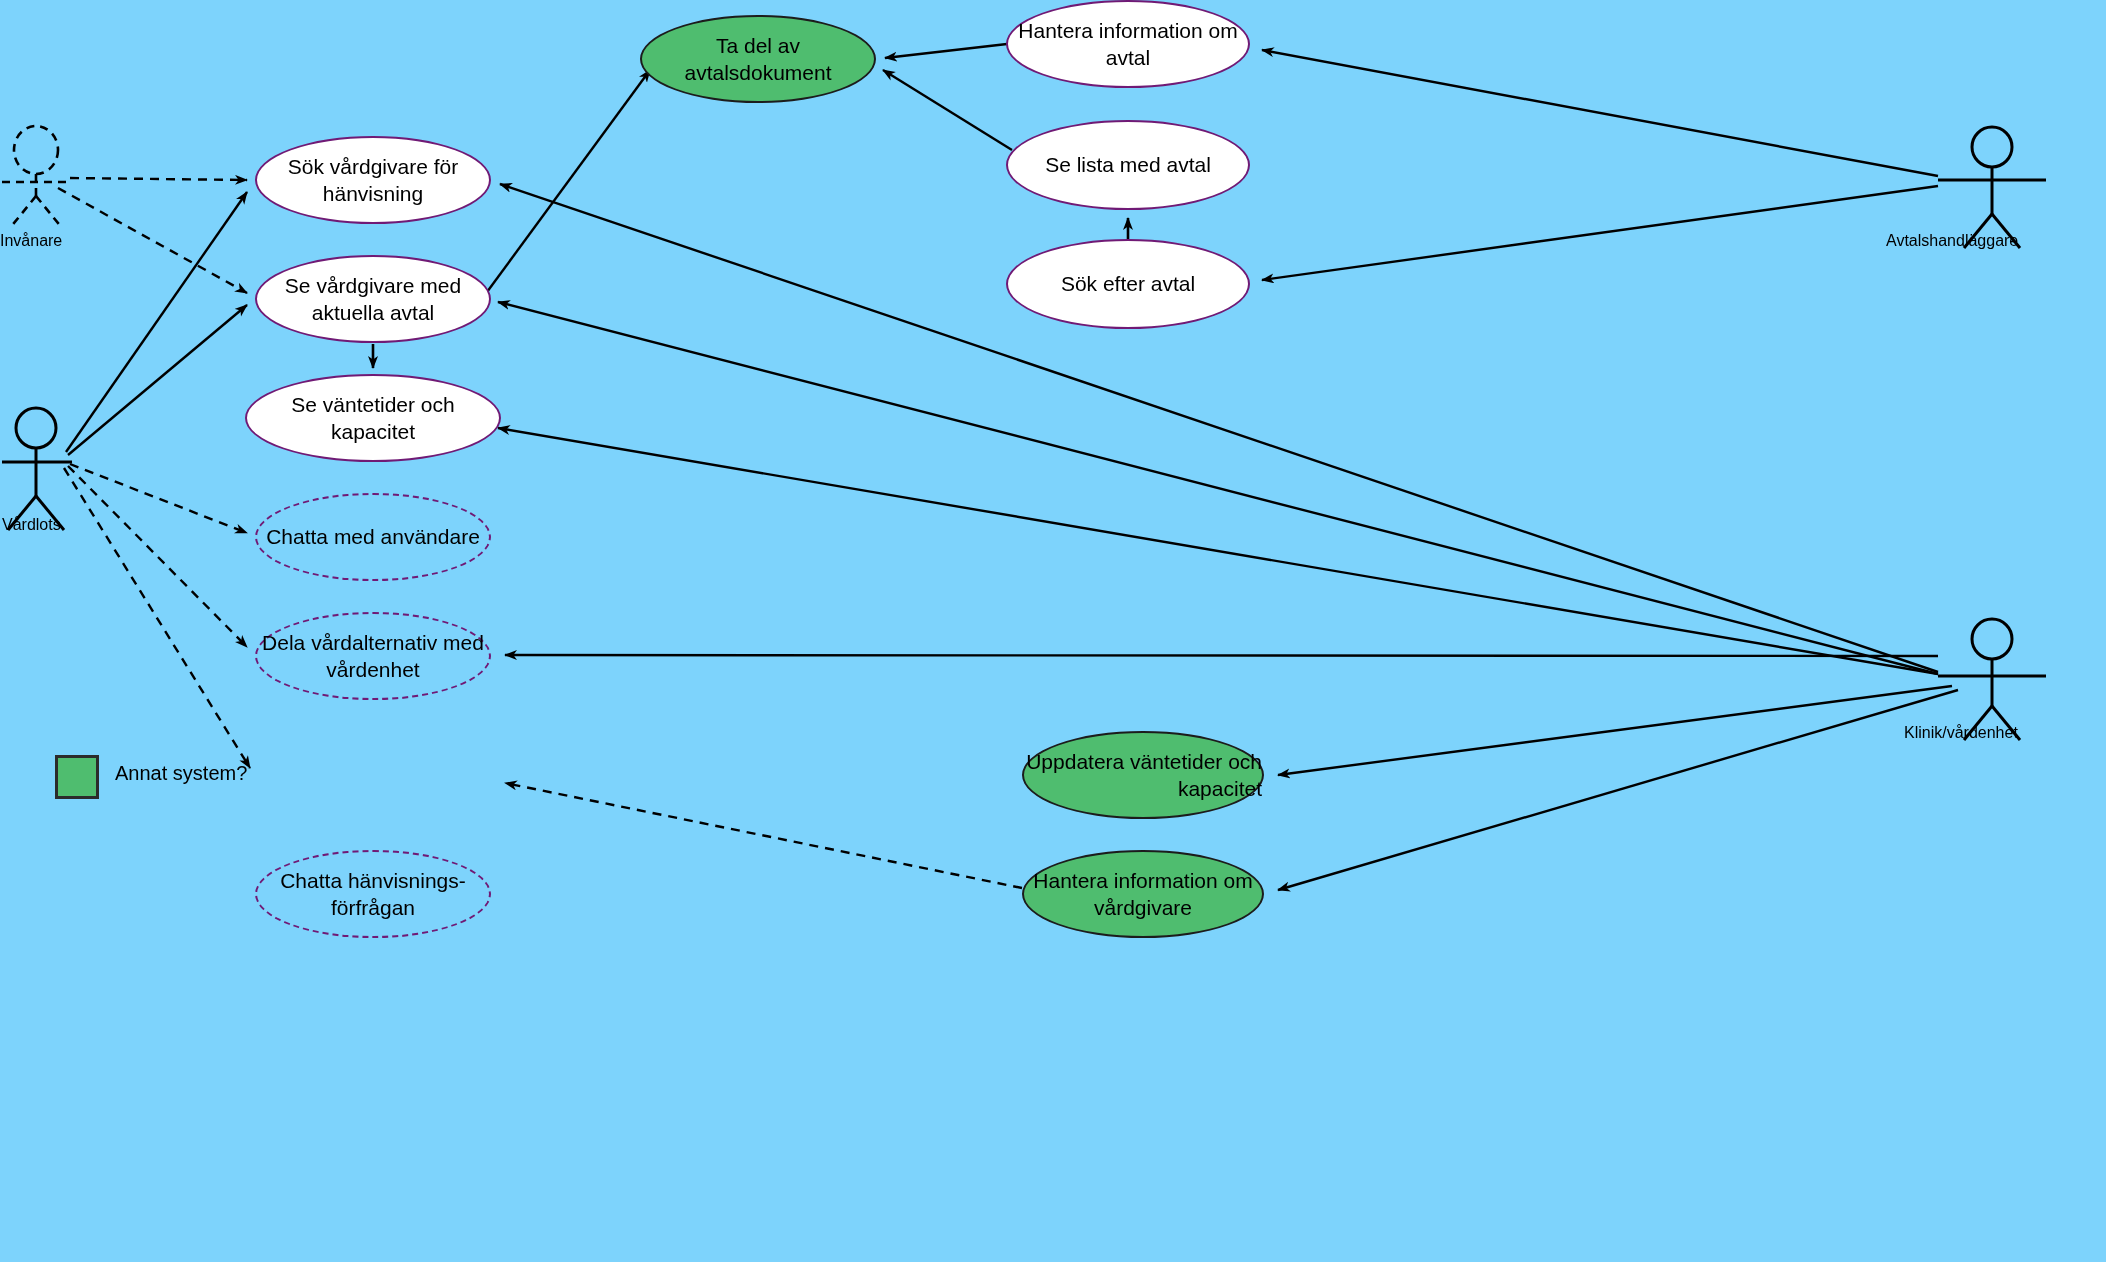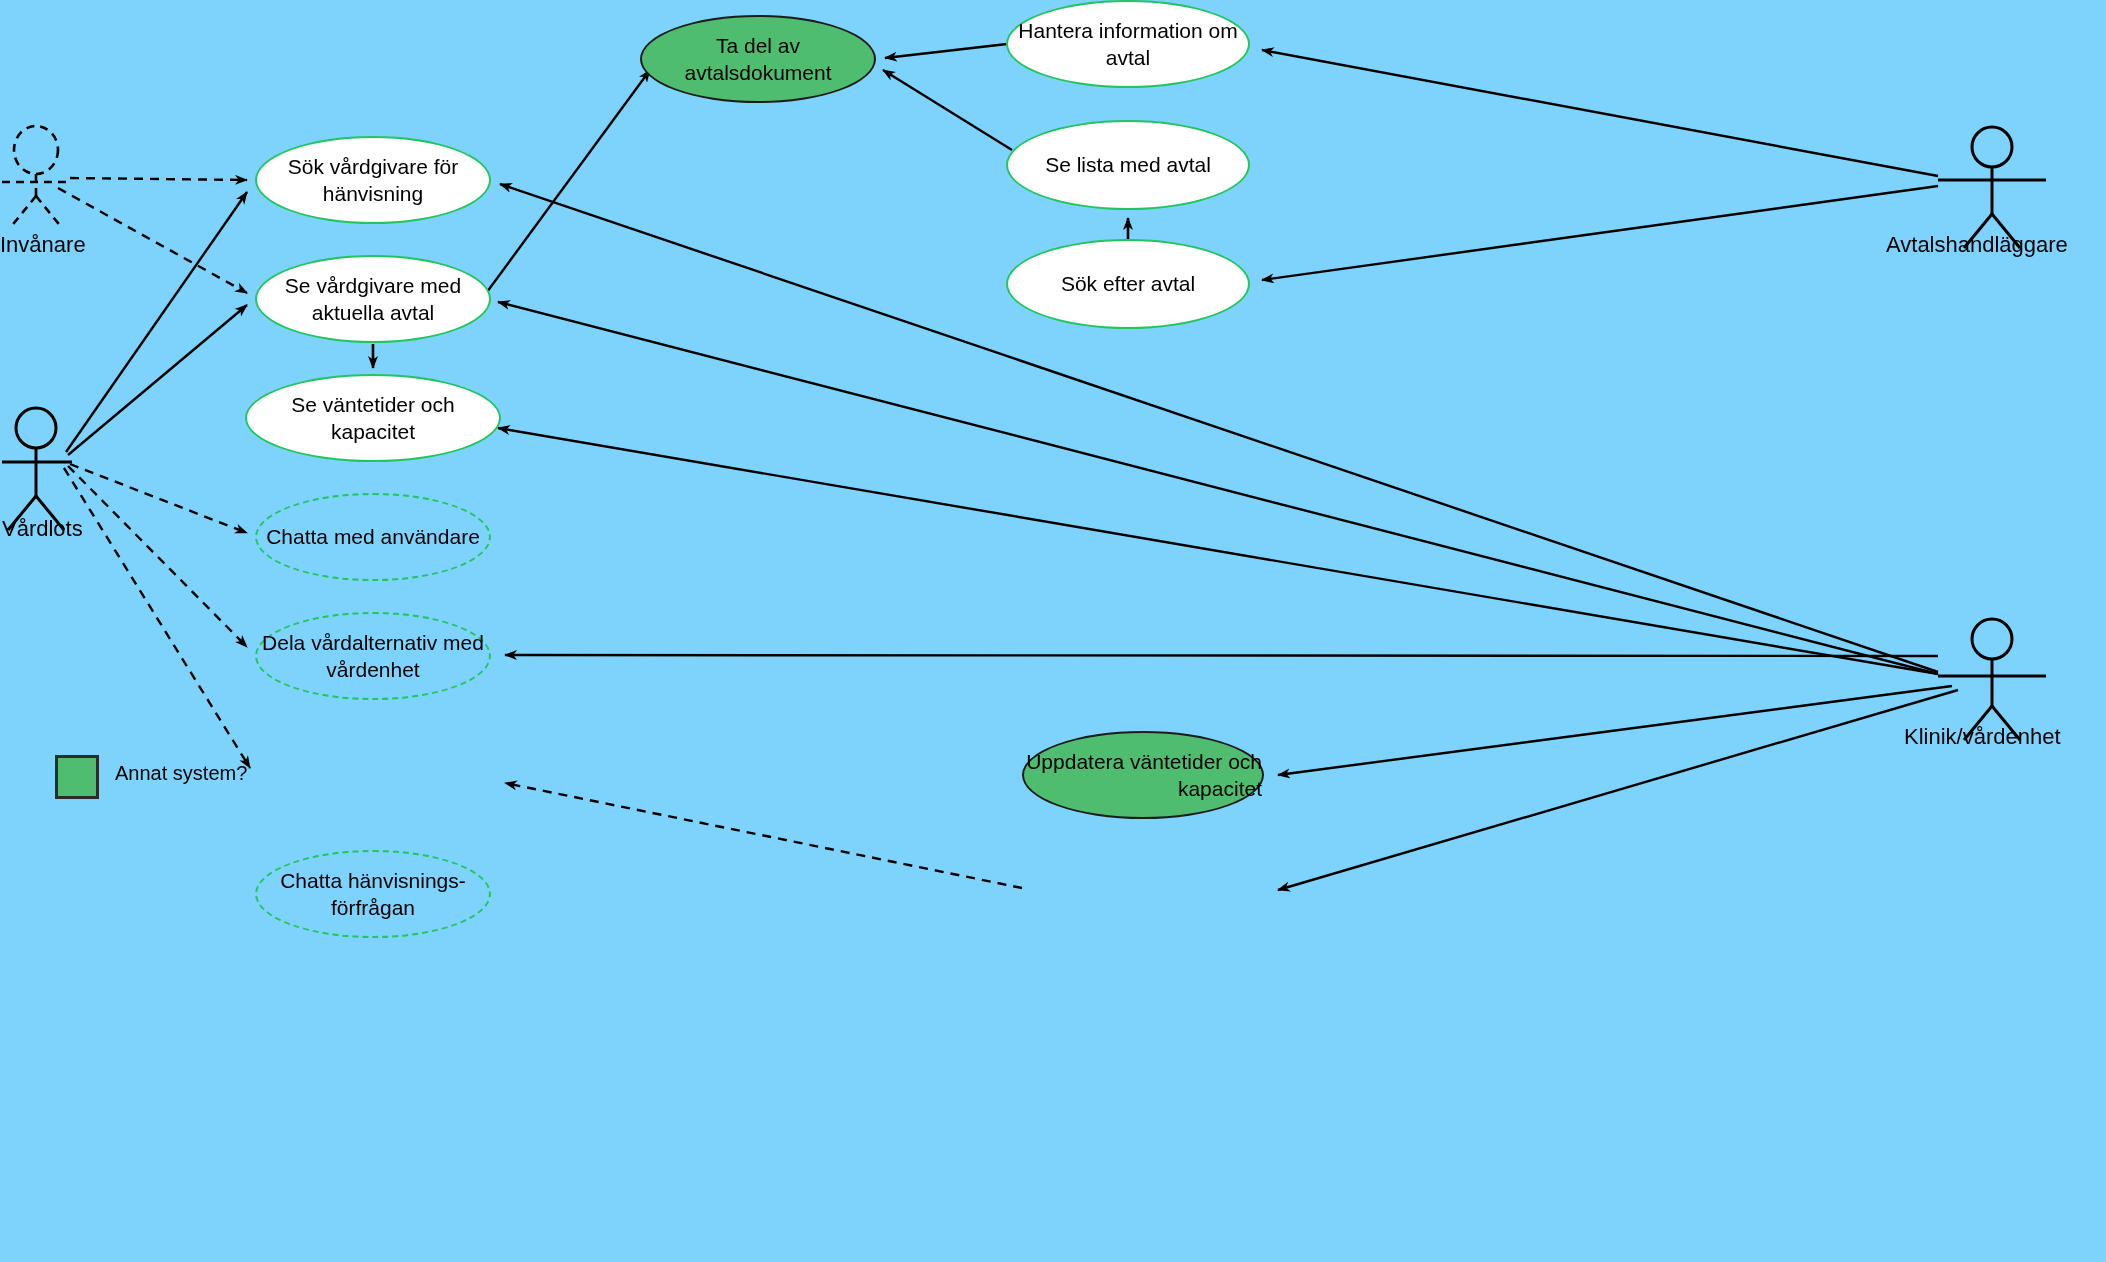--- a/index.html
+++ b/index.html
@@ -1,24 +1,24 @@
 <!DOCTYPE html>
 <html><head>
 <meta charset="utf-8">
 <style>
   html,body{margin:0;padding:0;background:#ffffff;}
   body{font-family:"Liberation Sans", sans-serif;}
   #stage{position:relative;width:2106px;height:1262px;background:#7dd3fc;overflow:hidden;}
   #wires{position:absolute;left:0;top:0;width:2106px;height:1262px;}
   .uc{position:absolute;display:flex;align-items:center;justify-content:center;text-align:center;
       border-radius:50%;box-sizing:border-box;color:#000;font-size:21px;line-height:1.3;
-      background:#ffffff;border:2px solid #22c55e;}
+      background:#ffffff;border:2px solid #701a75;}
   .uc.dashed{border-style:dashed;border-width:2.5px;background:transparent;}
   .uc.green{background:#4FBD6F;border:2px solid #1c1c1c;}
-  .actor-label{position:absolute;font-size:22px;color:#000;white-space:nowrap;}
+  .actor-label{position:absolute;font-size:16px;color:#000;white-space:nowrap;}
   .legend-swatch{position:absolute;width:44px;height:44px;background:#4FBD6F;border:3px solid #2b2b2b;box-sizing:border-box;}
   .legend-text{position:absolute;font-size:20px;color:#000;white-space:nowrap;}
 </style>
 </head>
 <body>
 
 <div id="stage">
 
   <svg id="wires" viewBox="0 0 2106 1262" xmlns="http://www.w3.org/2000/svg">
     <defs>
@@ -141,20 +141,23 @@
 
 
   <div class="uc dashed" style="left:255px;top:850px;width:236px;height:88px;">
     <span>Chatta hänvisnings-förfrågan</span>
   </div>
 
   <div class="uc green" style="left:1022px;top:731px;width:242px;height:88px;text-align:right;">
     <span>Uppdatera väntetider och kapacitet</span>
   </div>
 
+  <div class="uc green" style="left:1022px;top:850px;width:242px;height:88px;">
+    <span>Hantera information om vårdgivare</span>
+  </div>
 
   <div class="actor-label" style="left:0px;top:232px;">Invånare</div>
   <div class="actor-label" style="left:2px;top:516px;">Vårdlots</div>
   <div class="actor-label" style="left:1886px;top:232px;">Avtalshandläggare</div>
   <div class="actor-label" style="left:1904px;top:724px;">Klinik/vårdenhet</div>
 
   <div class="legend-swatch" style="left:55px;top:755px;"></div>
   <div class="legend-text" style="left:115px;top:762px;">Annat system?</div>
 
 </div>

